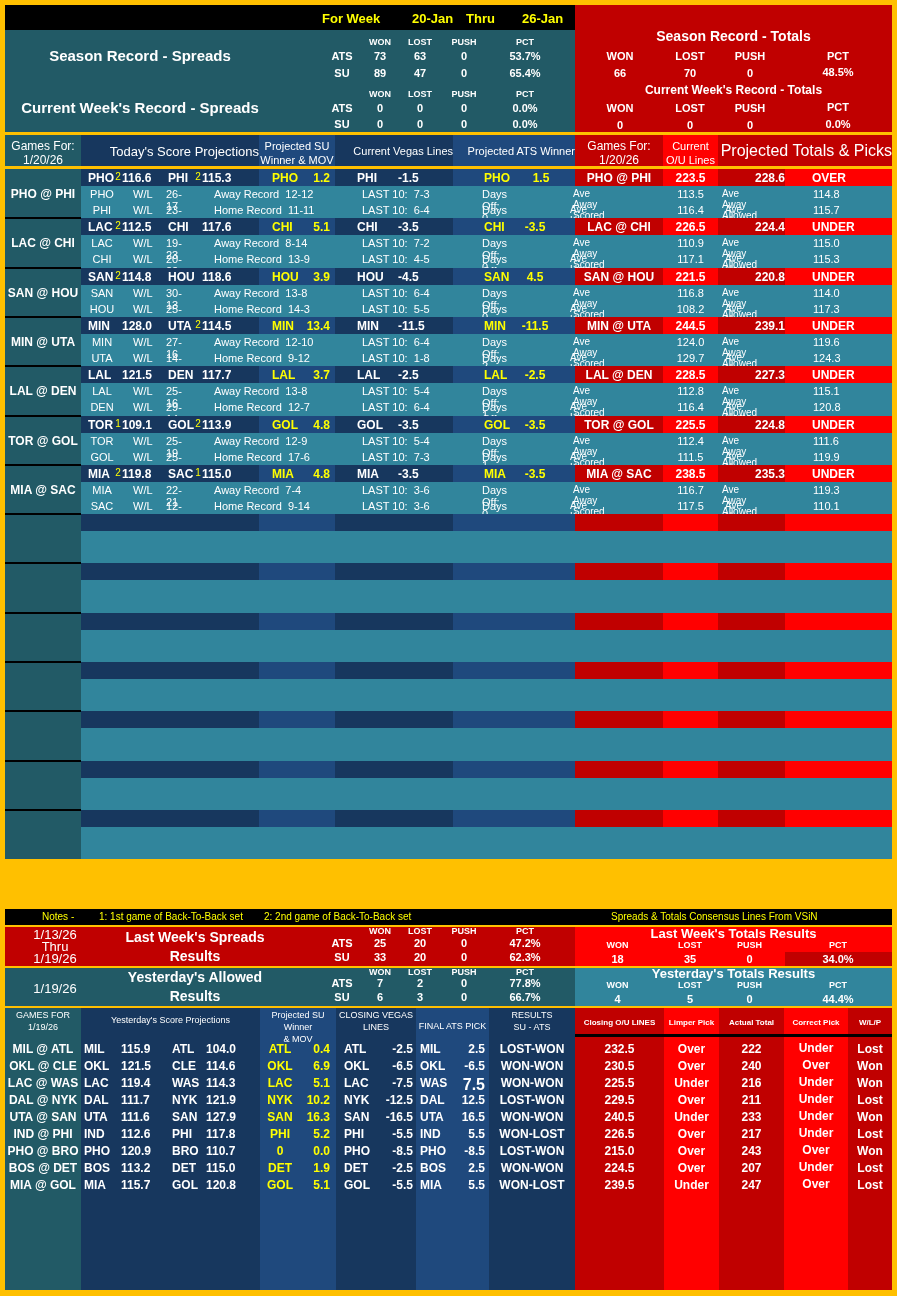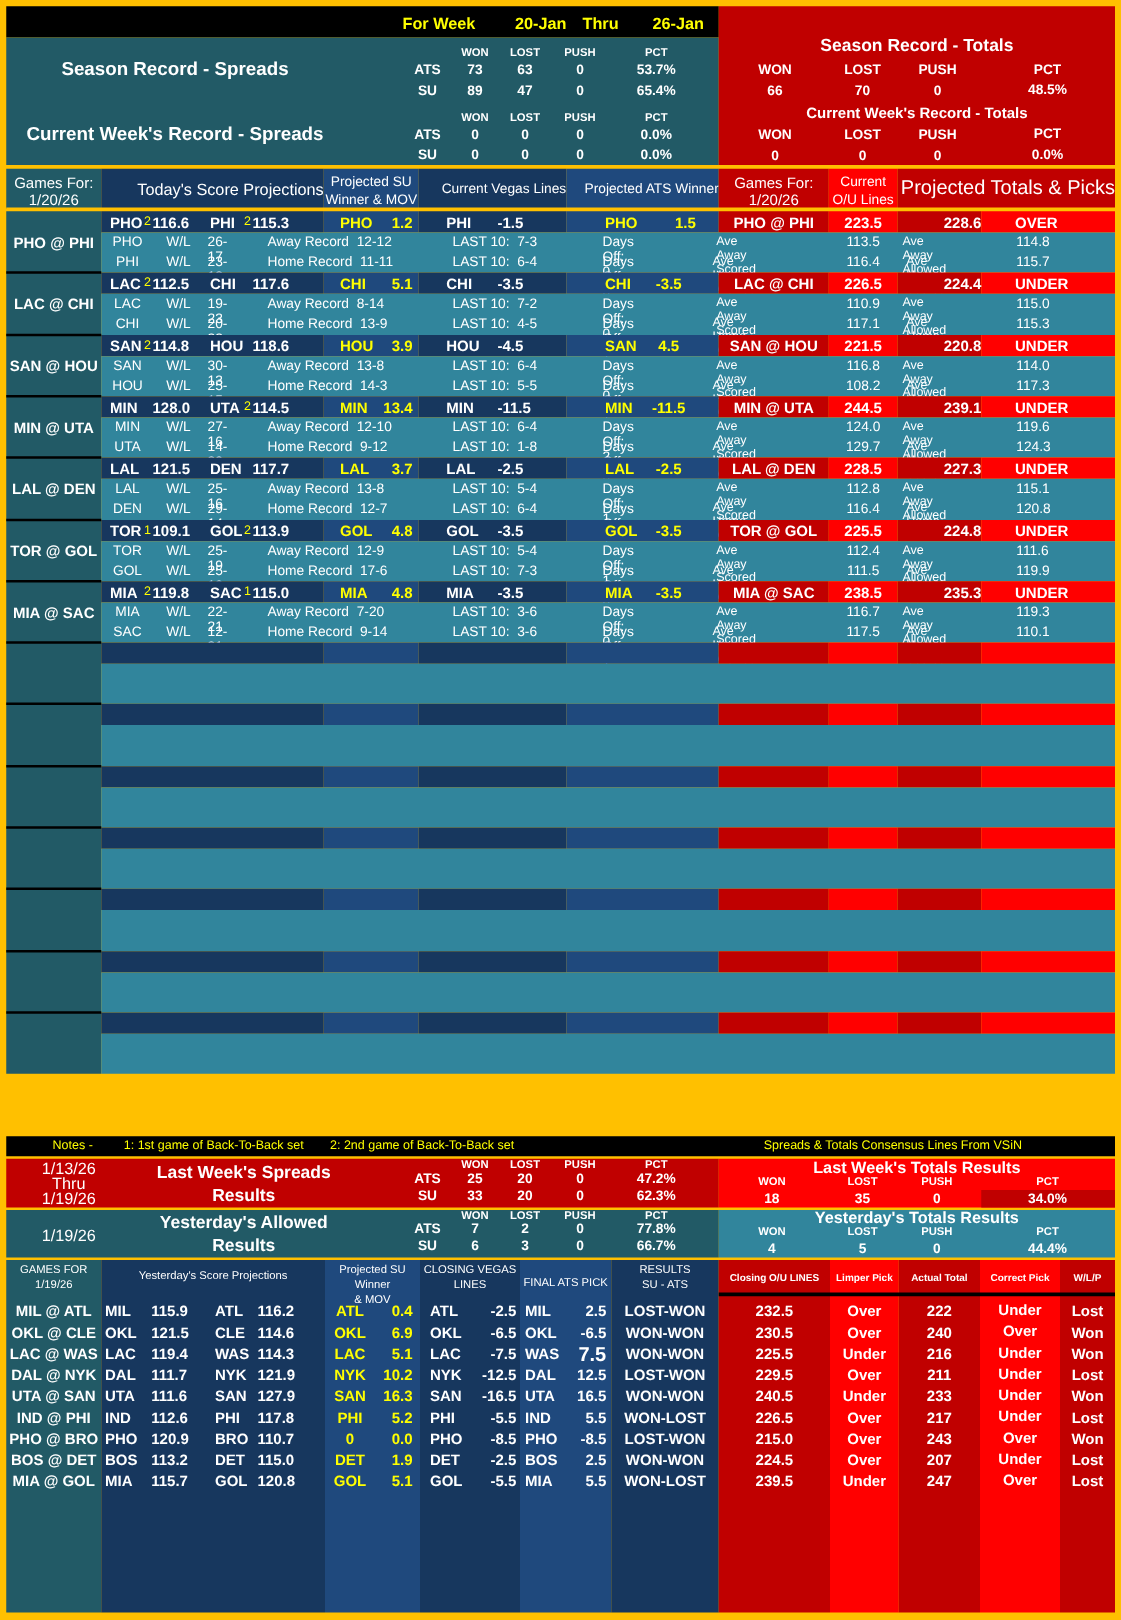--- a/index.html
+++ b/index.html
@@ -140,21 +140,21 @@
       <div class="abs red" style="left:718px;top:169px;width:67px;height:17px;"></div>
       <div class="abs red2" style="left:785px;top:169px;width:107px;height:17px;"></div>
       <div class="abs teal2" style="left:81px;top:186px;width:811px;height:32px;"></div>
       <div class="abs gh c" style="left:5px;top:187px;width:76px;">PHO @ PHI</div>
       <div class="abs gh" style="left:88px;top:171px;white-space:nowrap;"><span style="display:inline-block;width:26px;">PHO</span><span class="sub" style="display:inline-block;width:8px;text-align:center;margin:0;">2</span><span style="display:inline-block;width:46px;">116.6</span><span style="display:inline-block;width:26px;">PHI</span><span class="sub" style="display:inline-block;width:8px;text-align:center;margin:0;">2</span><span style="display:inline-block;width:40px;">115.3</span></div>
       <div class="abs gh yel" style="left:272px;top:171px;width:30px;">PHO</div>
       <div class="abs gh yel" style="left:298px;top:171px;width:32px;text-align:right;">1.2</div>
       <div class="abs gh" style="left:357px;top:171px;width:30px;">PHI</div>
       <div class="abs gh" style="left:398px;top:171px;width:40px;text-align:left;">-1.5</div>
       <div class="abs gh yel" style="left:484px;top:171px;width:30px;">PHO</div>
-      <div class="abs gh yel" style="left:540px;top:171px;width:40px;text-align:left;">1.5</div>
+      <div class="abs gh yel" style="left:521px;top:171px;width:40px;text-align:center;">1.5</div>
       <div class="abs gh c" style="left:575px;top:171px;width:88px;">PHO @ PHI</div>
       <div class="abs gh c" style="left:663px;top:171px;width:55px;">223.5</div>
       <div class="abs gh c" style="left:718px;top:171px;width:67px;text-align:right;padding-right:0;">228.6</div>
       <div class="abs gh" style="left:812px;top:171px;width:70px;">OVER</div>
       <div class="abs row-txt c" style="left:85px;top:188px;width:34px;">PHO</div>
       <div class="abs row-txt" style="left:133px;top:188px;">W/L</div>
       <div class="abs row-txt" style="left:166px;top:188px;">26-17</div>
       <div class="abs row-txt" style="left:214px;top:188px;white-space:pre;">Away Record  12-12</div>
       <div class="abs row-txt" style="left:362px;top:188px;white-space:pre;">LAST 10:  7-3</div>
       <div class="abs row-txt" style="left:482px;top:188px;">Days Off: 0</div>
@@ -418,21 +418,21 @@
       <div class="abs gh" style="left:398px;top:467px;width:40px;text-align:left;">-3.5</div>
       <div class="abs gh yel" style="left:484px;top:467px;width:30px;">MIA</div>
       <div class="abs gh yel" style="left:515px;top:467px;width:40px;text-align:center;">-3.5</div>
       <div class="abs gh c" style="left:575px;top:467px;width:88px;">MIA @ SAC</div>
       <div class="abs gh c" style="left:663px;top:467px;width:55px;">238.5</div>
       <div class="abs gh c" style="left:718px;top:467px;width:67px;text-align:right;padding-right:0;">235.3</div>
       <div class="abs gh" style="left:812px;top:467px;width:70px;">UNDER</div>
       <div class="abs row-txt c" style="left:85px;top:484px;width:34px;">MIA</div>
       <div class="abs row-txt" style="left:133px;top:484px;">W/L</div>
       <div class="abs row-txt" style="left:166px;top:484px;">22-21</div>
-      <div class="abs row-txt" style="left:214px;top:484px;white-space:pre;">Away Record  7-20</div>
+      <div class="abs row-txt" style="left:214px;top:484px;white-space:pre;">Away Record  7-4</div>
       <div class="abs row-txt" style="left:362px;top:484px;white-space:pre;">LAST 10:  3-6</div>
       <div class="abs row-txt" style="left:482px;top:484px;">Days Off: 0</div>
       <div class="abs" style="left:573px;top:484px;font-size:10px;">Ave Away Scored</div>
       <div class="abs row-txt c" style="left:663px;top:484px;width:55px;">116.7</div>
       <div class="abs" style="left:722px;top:484px;font-size:10px;">Ave Away Allowed</div>
       <div class="abs row-txt" style="left:813px;top:484px;">119.3</div>
       <div class="abs row-txt c" style="left:85px;top:500px;width:34px;">SAC</div>
       <div class="abs row-txt" style="left:133px;top:500px;">W/L</div>
       <div class="abs row-txt" style="left:166px;top:500px;">12-31</div>
       <div class="abs row-txt" style="left:214px;top:500px;white-space:pre;">Home Record  9-14</div>
@@ -648,21 +648,21 @@
     </div>
     <div class="abs c b" style="left:575px;top:1018px;width:89px;font-size:8px;">Closing O/U LINES</div>
     <div class="abs c b" style="left:664px;top:1018px;width:55px;font-size:8px;">Limper Pick</div>
     <div class="abs c b" style="left:719px;top:1018px;width:65px;font-size:8px;">Actual Total</div>
     <div class="abs c b" style="left:784px;top:1018px;width:64px;font-size:8px;">Correct Pick</div>
     <div class="abs c b" style="left:848px;top:1018px;width:44px;font-size:8px;">W/L/P</div>
     <div class="abs c" style="left:5px;top:1042px;width:76px;font-size:12px;font-weight:bold;">MIL @ ATL</div>
     <div class="abs" style="left:84px;top:1042px;font-size:12px;font-weight:bold;">MIL</div>
     <div class="abs" style="left:121px;top:1042px;font-size:12px;font-weight:bold;">115.9</div>
     <div class="abs" style="left:172px;top:1042px;font-size:12px;font-weight:bold;">ATL</div>
-    <div class="abs" style="left:206px;top:1042px;font-size:12px;font-weight:bold;">116.2</div>
+    <div class="abs" style="left:206px;top:1042px;font-size:12px;font-weight:bold;">104.0</div>
     <div class="abs c yel" style="left:262px;top:1042px;width:36px;font-size:12px;font-weight:bold;">ATL</div>
     <div class="abs yel" style="left:296px;top:1042px;width:34px;text-align:right;font-size:12px;font-weight:bold;">0.4</div>
     <div class="abs" style="left:344px;top:1042px;font-size:12px;font-weight:bold;">ATL</div>
     <div class="abs" style="left:368px;top:1042px;width:45px;text-align:right;font-size:12px;font-weight:bold;">-2.5</div>
     <div class="abs" style="left:420px;top:1042px;font-size:12px;font-weight:bold;">MIL</div>
     <div class="abs" style="left:450px;top:1042px;width:35px;text-align:right;font-size:12px;font-weight:bold;">2.5</div>
     <div class="abs c" style="left:489px;top:1042px;width:86px;font-size:12px;font-weight:bold;">LOST-WON</div>
     <div class="abs c" style="left:575px;top:1042px;width:89px;font-size:12px;font-weight:bold;">232.5</div>
     <div class="abs c" style="left:664px;top:1042px;width:55px;font-size:12px;font-weight:bold;">Over</div>
     <div class="abs c" style="left:719px;top:1042px;width:65px;font-size:12px;font-weight:bold;">222</div>

